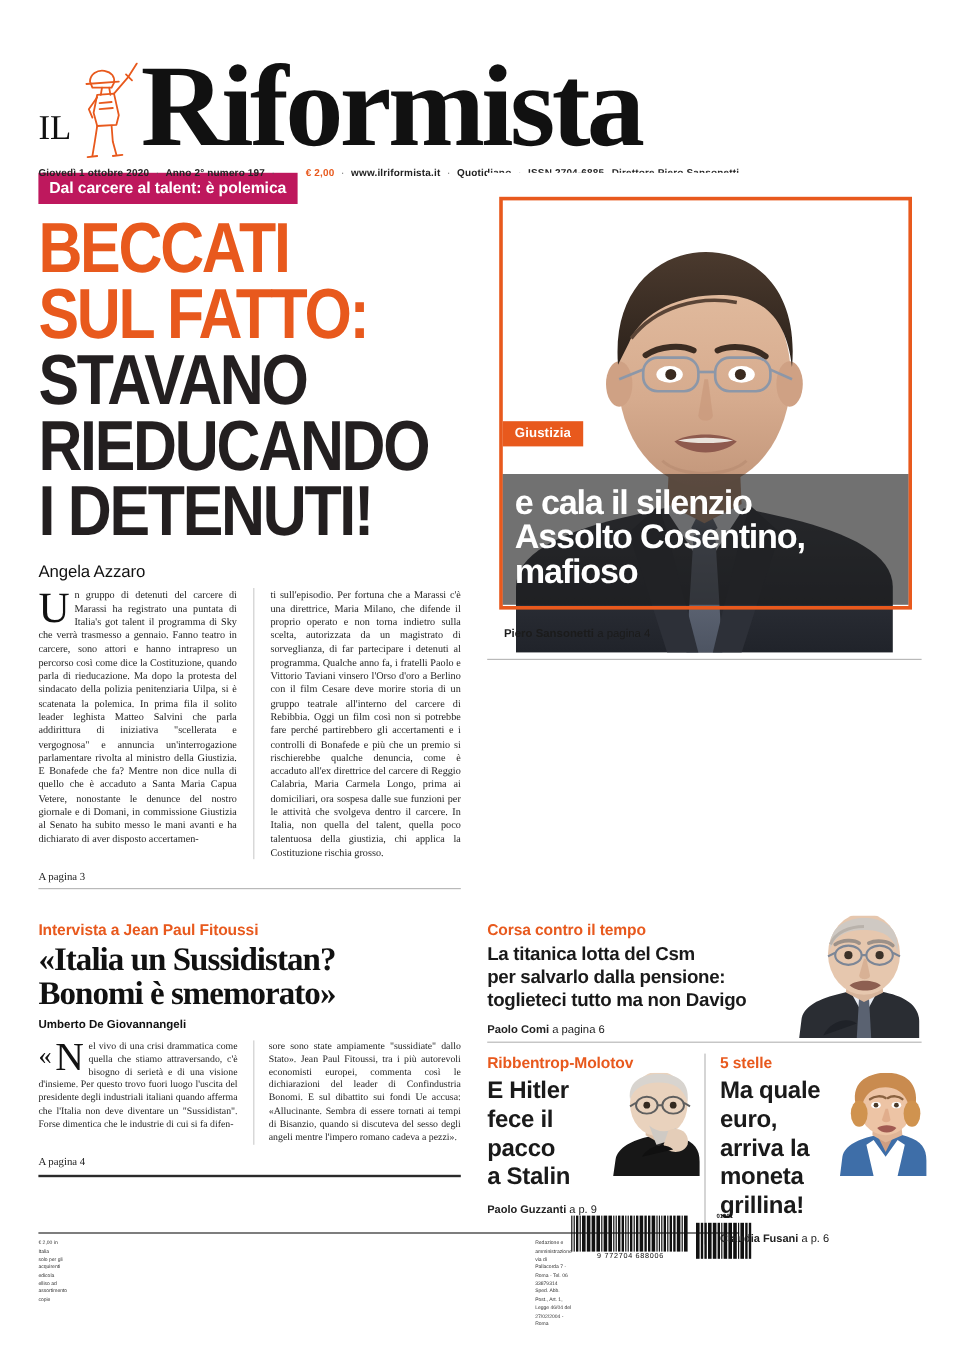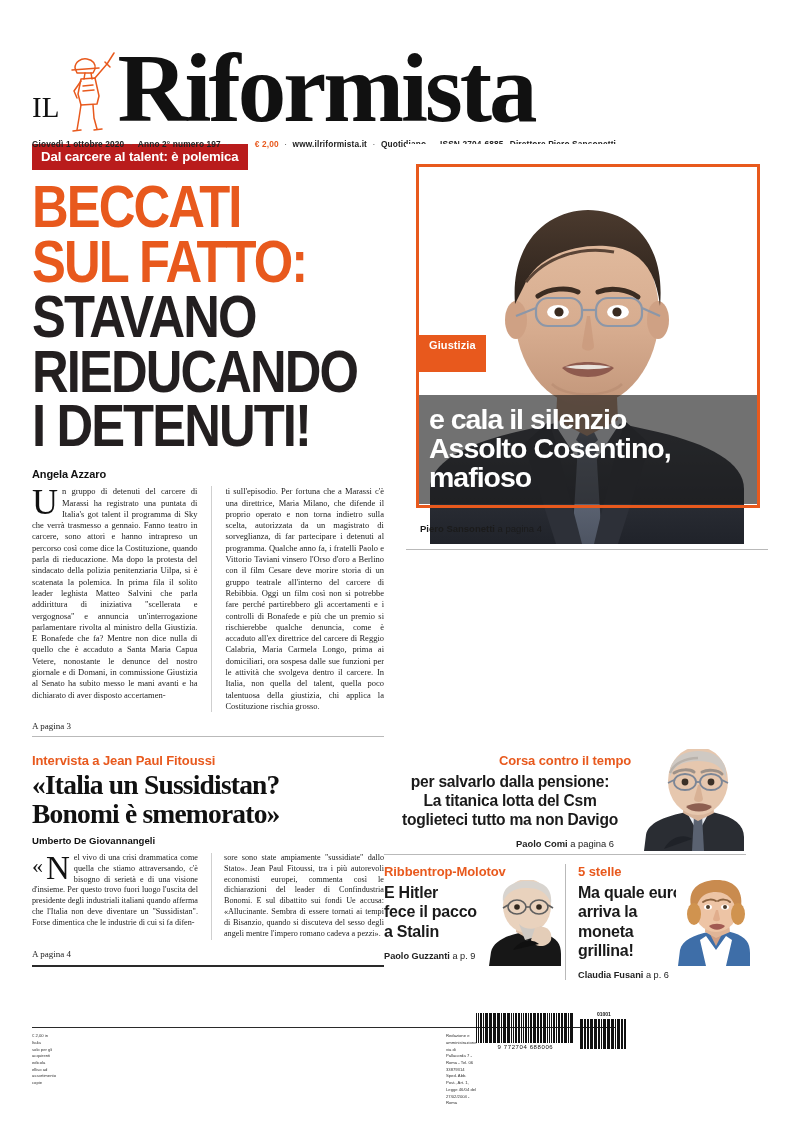--- a/index.html
+++ b/index.html
@@ -39,40 +39,40 @@
   .infoline .price { color: #E8591D; margin-left: 20px; }
   .infoline .right { font-size: 8.3px; font-weight: bold; }
 
   
   .main { display: flex; gap: 22px; margin-top: 14px; }
   .col-left { width: 352px; }
   .col-right { width: 362px; }
 
   
   .kicker-bar {
-    background: #b91c1c; color: #fff;
+    background: #be185d; color: #fff;
     font-size: 13.2px; font-weight: bold;
     padding: 5px 9px 6px 9px;
     display: inline-block; letter-spacing: -.1px;
   }
   .lead-title {
     font-family: "Liberation Sans", sans-serif;
     font-weight: bold;
     font-size: 59px;
     line-height: .93;
     letter-spacing: -2.2px;
     margin-top: 10px;
     transform: scaleX(0.86);
     transform-origin: left top;
   }
   .lead-title .o { color: #E8591D; display: block; }
   .lead-title .b { color: #231f20; display: block; }
 
   .byline {
-    font-size: 11px; font-weight: bold; color: #111;
+    font-size: 14px; font-weight: normal; color: #111;
     margin-top: 14px; letter-spacing: -.1px;
   }
 
   .body-cols {
     margin-top: 6px;
     display: flex; gap: 14px;
     font-family: "Liberation Serif", serif;
     font-size: 8.5px; line-height: 1.33;
     text-align: justify; color: #1b1b1b;
     hyphens: auto;
@@ -96,37 +96,37 @@
   .photo-wrap { position: relative; width: 362px; height: 400px; overflow: hidden; background: #fff; }
   .portrait { position: absolute; inset: 0; }
   .photo-frame {
     position: absolute; left: 10px; top: 20px; right: 8px; bottom: 36px;
     border: 3px solid #E8591D; pointer-events: none;
   }
   .giustizia-tag {
     position: absolute; left: 13px; bottom: 172px;
     background: #E8591D; color: #fff;
     font-size: 11px; font-weight: bold;
-    padding: 4px 10px 21px 10px; letter-spacing: .1px;
+    padding: 4px 10px 5px 10px; letter-spacing: .1px;
   }
   .photo-headline {
     position: absolute; left: 13px; right: 11px; bottom: 40px;
     background: rgba(26,26,26,0.62);
     color: #fff; font-weight: bold;
     font-size: 28.5px; line-height: 1.02; letter-spacing: -1.0px;
     padding: 10px 10px 12px 10px;
   }
   .photo-credit {
     position: absolute; left: 14px; bottom: 10px;
     font-size: 9.5px; color: #1b1b1b;
   }
   .photo-credit b { font-weight: bold; text-align: right; }
 
   
-  .lower { display: flex; margin-top: 16px; }
+  .lower { display: flex; gap: 22px; margin-top: 26px; }
   .ll { width: 352px; }
   .lr { width: 362px; }
 
   .sec-kicker { color: #E8591D; font-size: 13px; font-weight: bold; letter-spacing: -.1px; }
   .serif-head {
     font-family: "Liberation Serif", serif;
     font-weight: bold;
     font-size: 27.5px; line-height: 1.05; letter-spacing: -.8px;
     margin-top: 3px; color: #111;
   }
@@ -142,34 +142,34 @@
   .guillemet {
     float: left; font-family: "Liberation Serif", serif;
     font-size: 22px; line-height: 1; padding: 2px 3px 0 0; color: #111;
   }
   .dropcap-n {
     float: left; font-family: "Liberation Serif", serif;
     font-size: 33px; line-height: .86; padding: 1px 4px 0 0; color: #111;
   }
 
   
-  .csm-block { position: relative; text-align: center; }
+  .csm-block { position: relative; }
   .csm-head {
     font-size: 15.6px; font-weight: bold; line-height: 1.22;
     margin-top: 4px; letter-spacing: -.25px; color: #1a1a1a; max-width: 252px;
   }
   .csm-credit { font-size: 9.4px; margin-top: 9px; color: #222; }
   .csm-credit b { font-weight: bold; }
   .csm-photo { position: absolute; right: 0; top: -4px; width: 106px; height: 102px; overflow: hidden; }
 
   .dual { display: flex; margin-top: 9px; }
   .dual .cell { width: 181px; position: relative; padding-right: 10px; min-height: 106px; }
   .dual .cell.sep { border-left: 1px solid #b9b9b9; padding-left: 12px; width: 181px; }
   .cell-head {
-    font-size: 16px; font-weight: bold; line-height: 1.2;
+    font-size: 20px; font-weight: bold; line-height: 1.2;
     margin-top: 4px; letter-spacing: -.25px; color: #1a1a1a; max-width: 112px;
   }
   .cell-credit { font-size: 9.2px; margin-top: 10px; color: #222; position: relative; z-index: 3; }
   .cell-credit b { font-weight: bold; }
   .cell-photo { position: absolute; right: 2px; top: 16px; width: 76px; height: 86px; overflow: hidden; }
   .cell.sep .cell-photo { right: -6px; }
 
   
   .footer { position: absolute; left: 32px; right: 32px; bottom: 28px; }
   .footer-rule { border-top: 1px solid #2a2a2a; margin-bottom: 5px; }
@@ -369,22 +369,22 @@
 
       <div class="pagref">A pagina 4</div>
       <div class="rule-thick"></div>
     </div>
 
     <div class="lr">
 
       <div class="csm-block">
         <div class="sec-kicker">Corsa contro il tempo</div>
         <div class="csm-head">
+          <div>La titanica lotta del Csm</div>
           <div>per salvarlo dalla pensione:</div>
-          <div>La titanica lotta del Csm</div>
           <div>toglieteci tutto ma non Davigo</div>
         </div>
         <div class="csm-credit">
           <b>Paolo Comi</b><span> a pagina 6</span>
         </div>
 
         <div class="csm-photo">
           <svg width="106" height="102" viewBox="0 0 106 102">
             <rect width="106" height="102" fill="#ffffff"></rect>
             <path d="M4 102 L6 86 C8 74 24 68 42 64 L58 60 L76 64 C94 68 104 76 104 88 L104 102 Z" fill="#2a2d33"></path>

